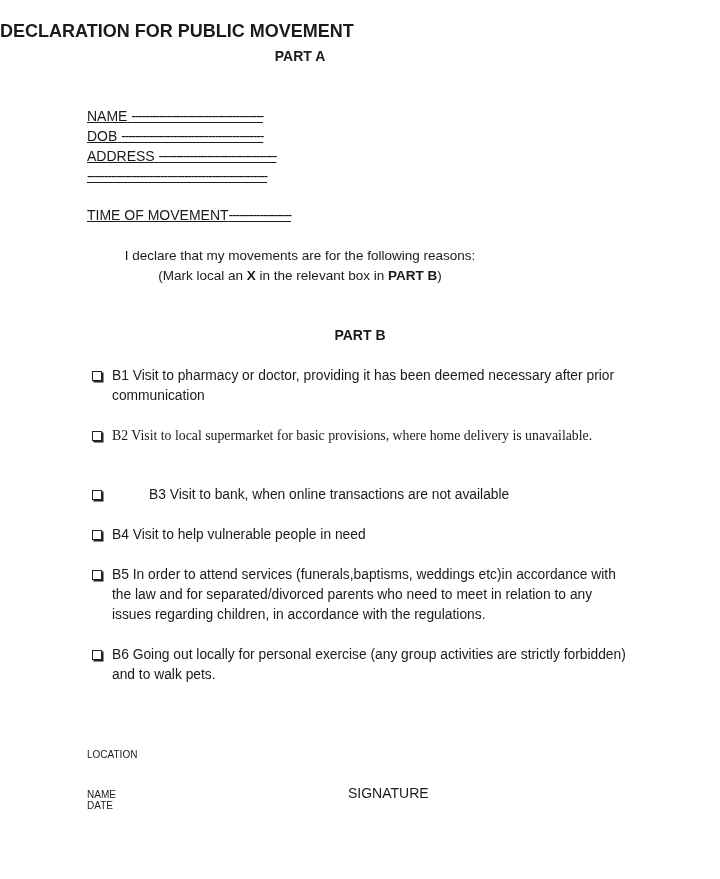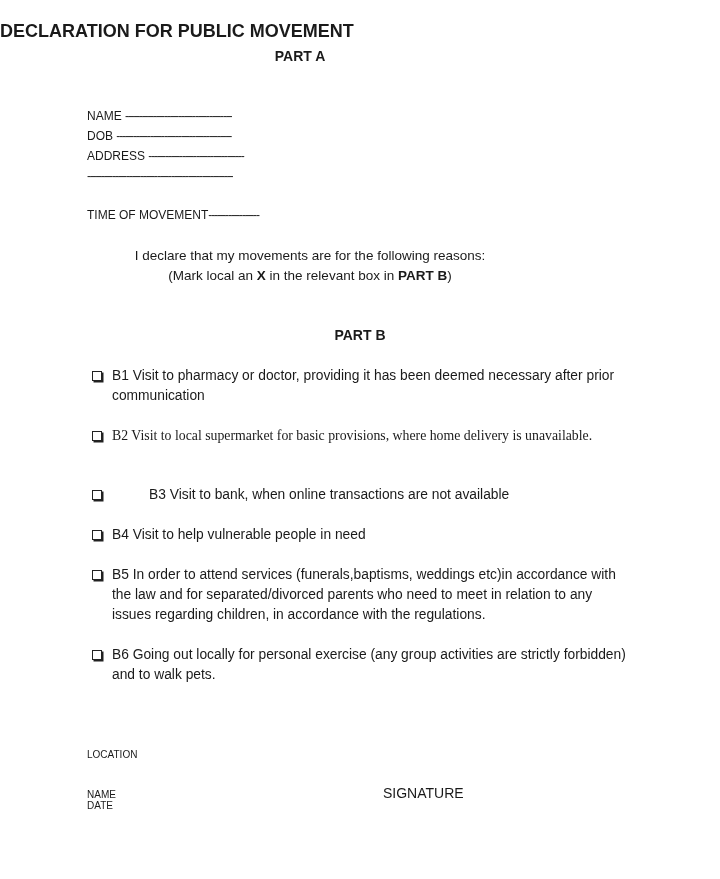--- a/index.html
+++ b/index.html
@@ -3,32 +3,32 @@
   <meta charset="utf-8">
   <style>
     html, body { margin: 0; padding: 0; background: #ffffff; }
     body {
       width: 720px; height: 879px; position: relative; overflow: hidden;
       font-family: "Liberation Sans", sans-serif; color: #1a1a1a;
     }
     .abs { position: absolute; white-space: nowrap; }
     .title { left: 0; width: 720px; text-align: left; top: 8px; font-size: 18px; font-weight: bold; margin-top: 13px; }
     .partA { left: 0; width: 600px; text-align: center; top: 48px; font-size: 14px; font-weight: bold; }
-    .field { left: 87px; font-size: 12px; line-height: 18px; }
+    .field { left: 87px; font-size: 14px; line-height: 18px; text-decoration: underline; }
     .dash { letter-spacing: -1.2px; }
-    .declare { left: 10px; width: 600px; text-align: center; font-size: 13.5px; }
+    .declare { left: 0; width: 600px; text-align: center; font-size: 13.5px; }
     .partB { left: 0; width: 720px; text-align: center; top: 327px; font-size: 14px; font-weight: bold; }
     .item { position: absolute; left: 92px; width: 540px; font-size: 13.8px; line-height: 20px; }
     .item .cb {
       position: absolute; left: 0; top: 5px; width: 8px; height: 8px;
       border: 1px solid #222; box-shadow: 1.5px 1.5px 0 #222; background: #fff;
     }
     .item .txt { display: block; padding-left: 20px; white-space: normal; }
     .foot { left: 87px; font-size: 10px; line-height: 20px; }
-    .sig { left: 348px; top: 785px; font-size: 14px; margin-left: 35px; }
+    .sig { left: 348px; top: 785px; font-size: 14px; }
   </style>
 </head>
 <body>
 
 <div class="abs title">DECLARATION FOR PUBLIC MOVEMENT</div>
 <div class="abs partA">PART A</div>
 
 <div class="abs field" style="top:107px;">
   <span>NAME</span>
   <span class="dash">--------------------------------------</span>

